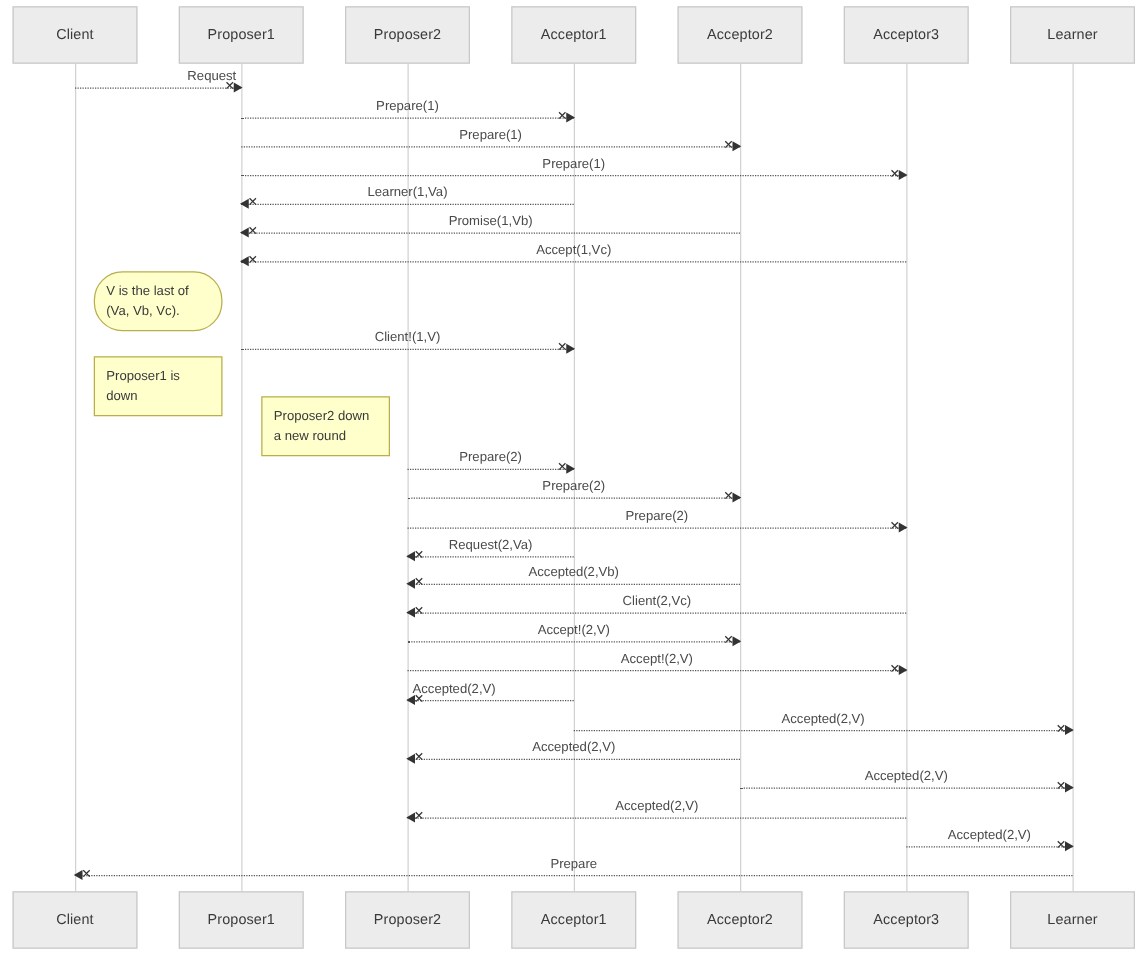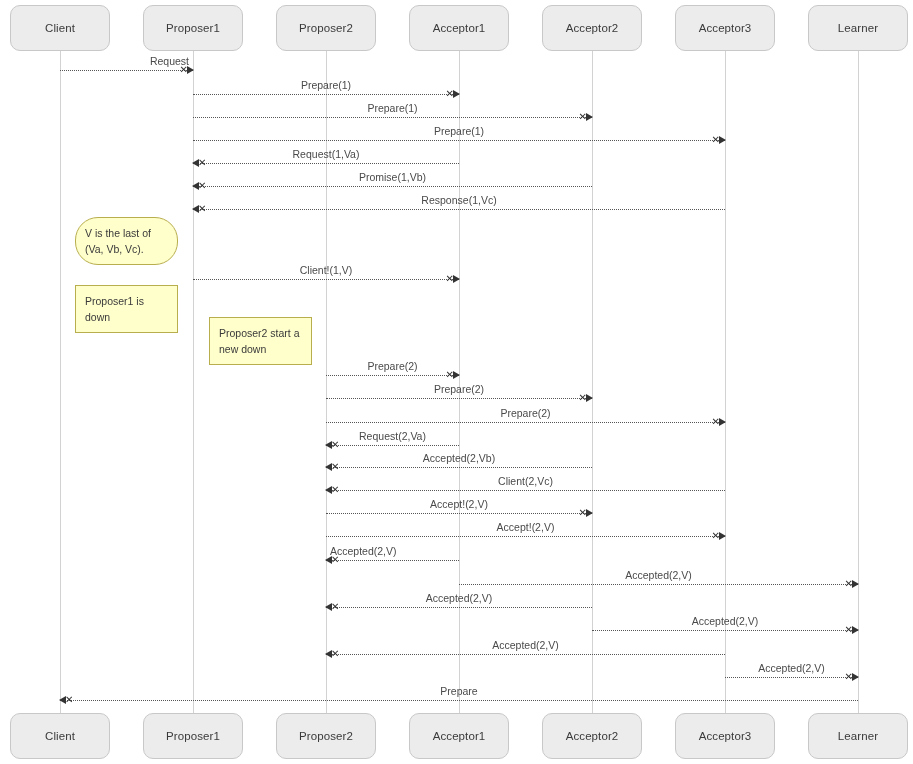--- a/index.html
+++ b/index.html
@@ -5,21 +5,21 @@
   html,body{margin:0;padding:0;background:#ffffff;}
   body{width:913px;height:764px;font-family:"Liberation Sans",sans-serif;}
   #canvas{position:relative;width:913px;height:764px;overflow:hidden;background:#fff;}
 
   
   .participant{
     position:absolute;
     width:100px;height:46px;
     background:#ececec;
     border:1px solid #c8c8c8;
-    border-radius:10px;
+    border-radius:0;
     box-sizing:border-box;
     display:flex;align-items:center;justify-content:center;
     font-size:11.5px;color:#3a3a3a;
     letter-spacing:.1px;
   }
   .participant.top{top:5px;}
   .participant.bottom{top:713px;}
 
   
   .lifeline{
@@ -129,33 +129,33 @@
       <div class="msg" style="left: 193px; top: 140px; width: 532px;">
         <div class="line"></div>
         <div class="head r"></div>
         <div class="xmark r">✕</div>
         <div class="label center">Prepare(1)</div>
       </div>
       <div class="msg" style="left: 193px; top: 163px; width: 266px;">
         <div class="line"></div>
         <div class="head l"></div>
         <div class="xmark l">✕</div>
-        <div class="label center">Request(1,Va)</div>
+        <div class="label center">Learner(1,Va)</div>
       </div>
       <div class="msg" style="left: 193px; top: 186px; width: 399px;">
         <div class="line"></div>
         <div class="head l"></div>
         <div class="xmark l">✕</div>
         <div class="label center">Promise(1,Vb)</div>
       </div>
       <div class="msg" style="left: 193px; top: 209px; width: 532px;">
         <div class="line"></div>
         <div class="head l"></div>
         <div class="xmark l">✕</div>
-        <div class="label center">Response(1,Vc)</div>
+        <div class="label center">Accept(1,Vc)</div>
       </div>
       <div class="msg" style="left: 193px; top: 279px; width: 266px;">
         <div class="line"></div>
         <div class="head r"></div>
         <div class="xmark r">✕</div>
         <div class="label center">Client!(1,V)</div>
       </div>
       <div class="msg" style="left: 326px; top: 375px; width: 133px;">
         <div class="line"></div>
         <div class="head r"></div>
@@ -243,21 +243,21 @@
       <div class="msg" style="left: 60px; top: 700px; width: 798px;">
         <div class="line"></div>
         <div class="head l"></div>
         <div class="xmark l">✕</div>
         <div class="label center">Prepare</div>
       </div>
     </div>
   <div id="notes">
       <div class="note" style="left: 75px; top: 217px; width: 103px; min-height: 42px; border-radius: 23px;"><span>V is the last of (Va, Vb, Vc).</span></div>
       <div class="note" style="left: 75px; top: 285px; width: 103px; min-height: 26px;"><span>Proposer1 is down</span></div>
-      <div class="note" style="left: 209px; top: 317px; width: 103px; min-height: 37px;"><span>Proposer2 start a new down</span></div>
+      <div class="note" style="left: 209px; top: 317px; width: 103px; min-height: 37px;"><span>Proposer2 down a new round</span></div>
     </div>
   <div id="participants-bottom">
       <div class="participant bottom" style="left: 10px;">
         <span>Client</span>
       </div>
       <div class="participant bottom" style="left: 143px;">
         <span>Proposer1</span>
       </div>
       <div class="participant bottom" style="left: 276px;">
         <span>Proposer2</span>

